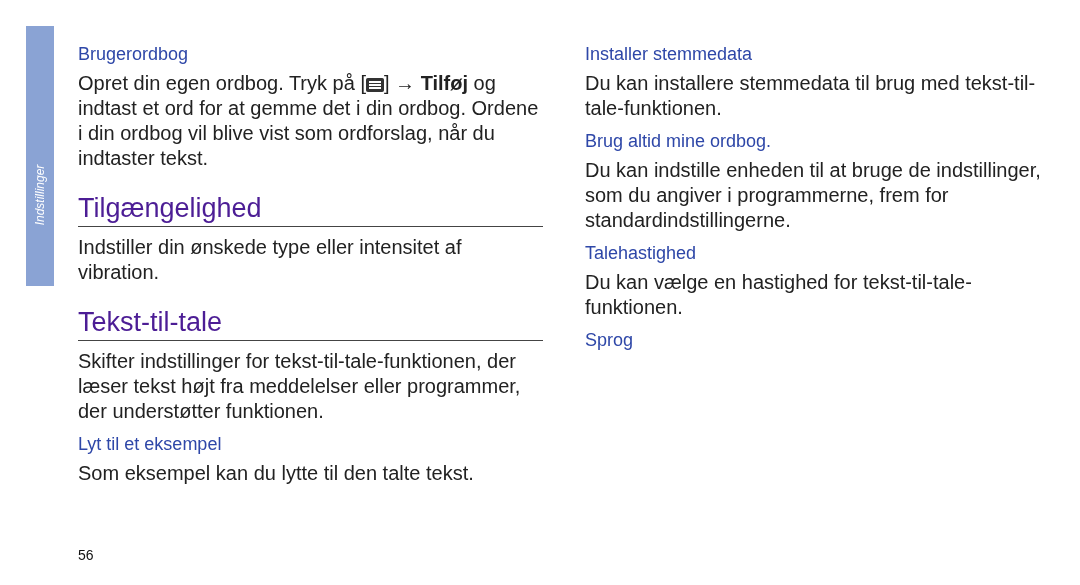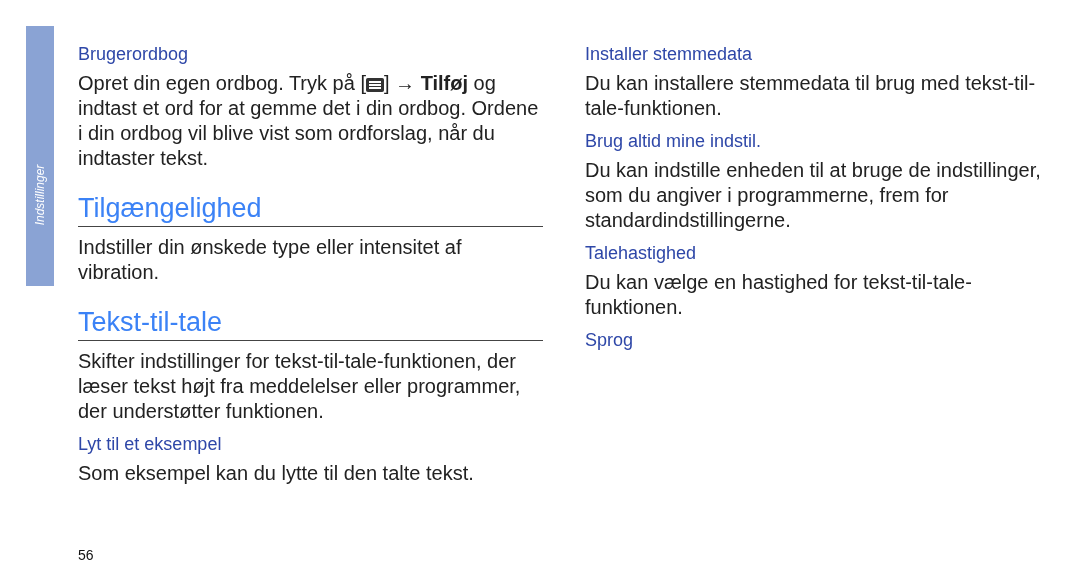--- a/index.html
+++ b/index.html
@@ -52,21 +52,21 @@
   h2.heading {
     font-size: 18px;
     color: #2e47a8;
     font-weight: 400;
     margin: 8px 0 6px 0;
   }
   h1.major {
     font-size: 27px;
     font-weight: 400;
     margin: 22px 0 2px 0;
-    color: #3b82f6;
+    color: #4c1d95;
   }
   hr.rule {
     border: none;
     border-top: 1px solid #444;
     margin: 2px 0 8px 0;
     width: 100%;
   }
   p.body {
     font-size: 20px;
     line-height: 1.25;
@@ -127,21 +127,21 @@
       <h2 class="heading">Lyt til et eksempel</h2>
       <p class="body">Som eksempel kan du lytte til den talte tekst.</p>
 
     </div>
 
     <div class="col">
 
       <h2 class="heading">Installer stemmedata</h2>
       <p class="body">Du kan installere stemmedata til brug med tekst-til-tale-funktionen.</p>
 
-      <h2 class="heading">Brug altid mine indstil.</h2>
+      <h2 class="heading">Brug altid mine ordbog.</h2>
       <p class="body">Du kan indstille enheden til at bruge de indstillinger, som du angiver i programmerne, frem for standardindstillingerne.</p>
 
       <h2 class="heading">Talehastighed</h2>
       <p class="body">Du kan vælge en hastighed for tekst-til-tale-funktionen.</p>
 
       <h2 class="heading">Sprog</h2>
 
     </div>
 
   </div>

